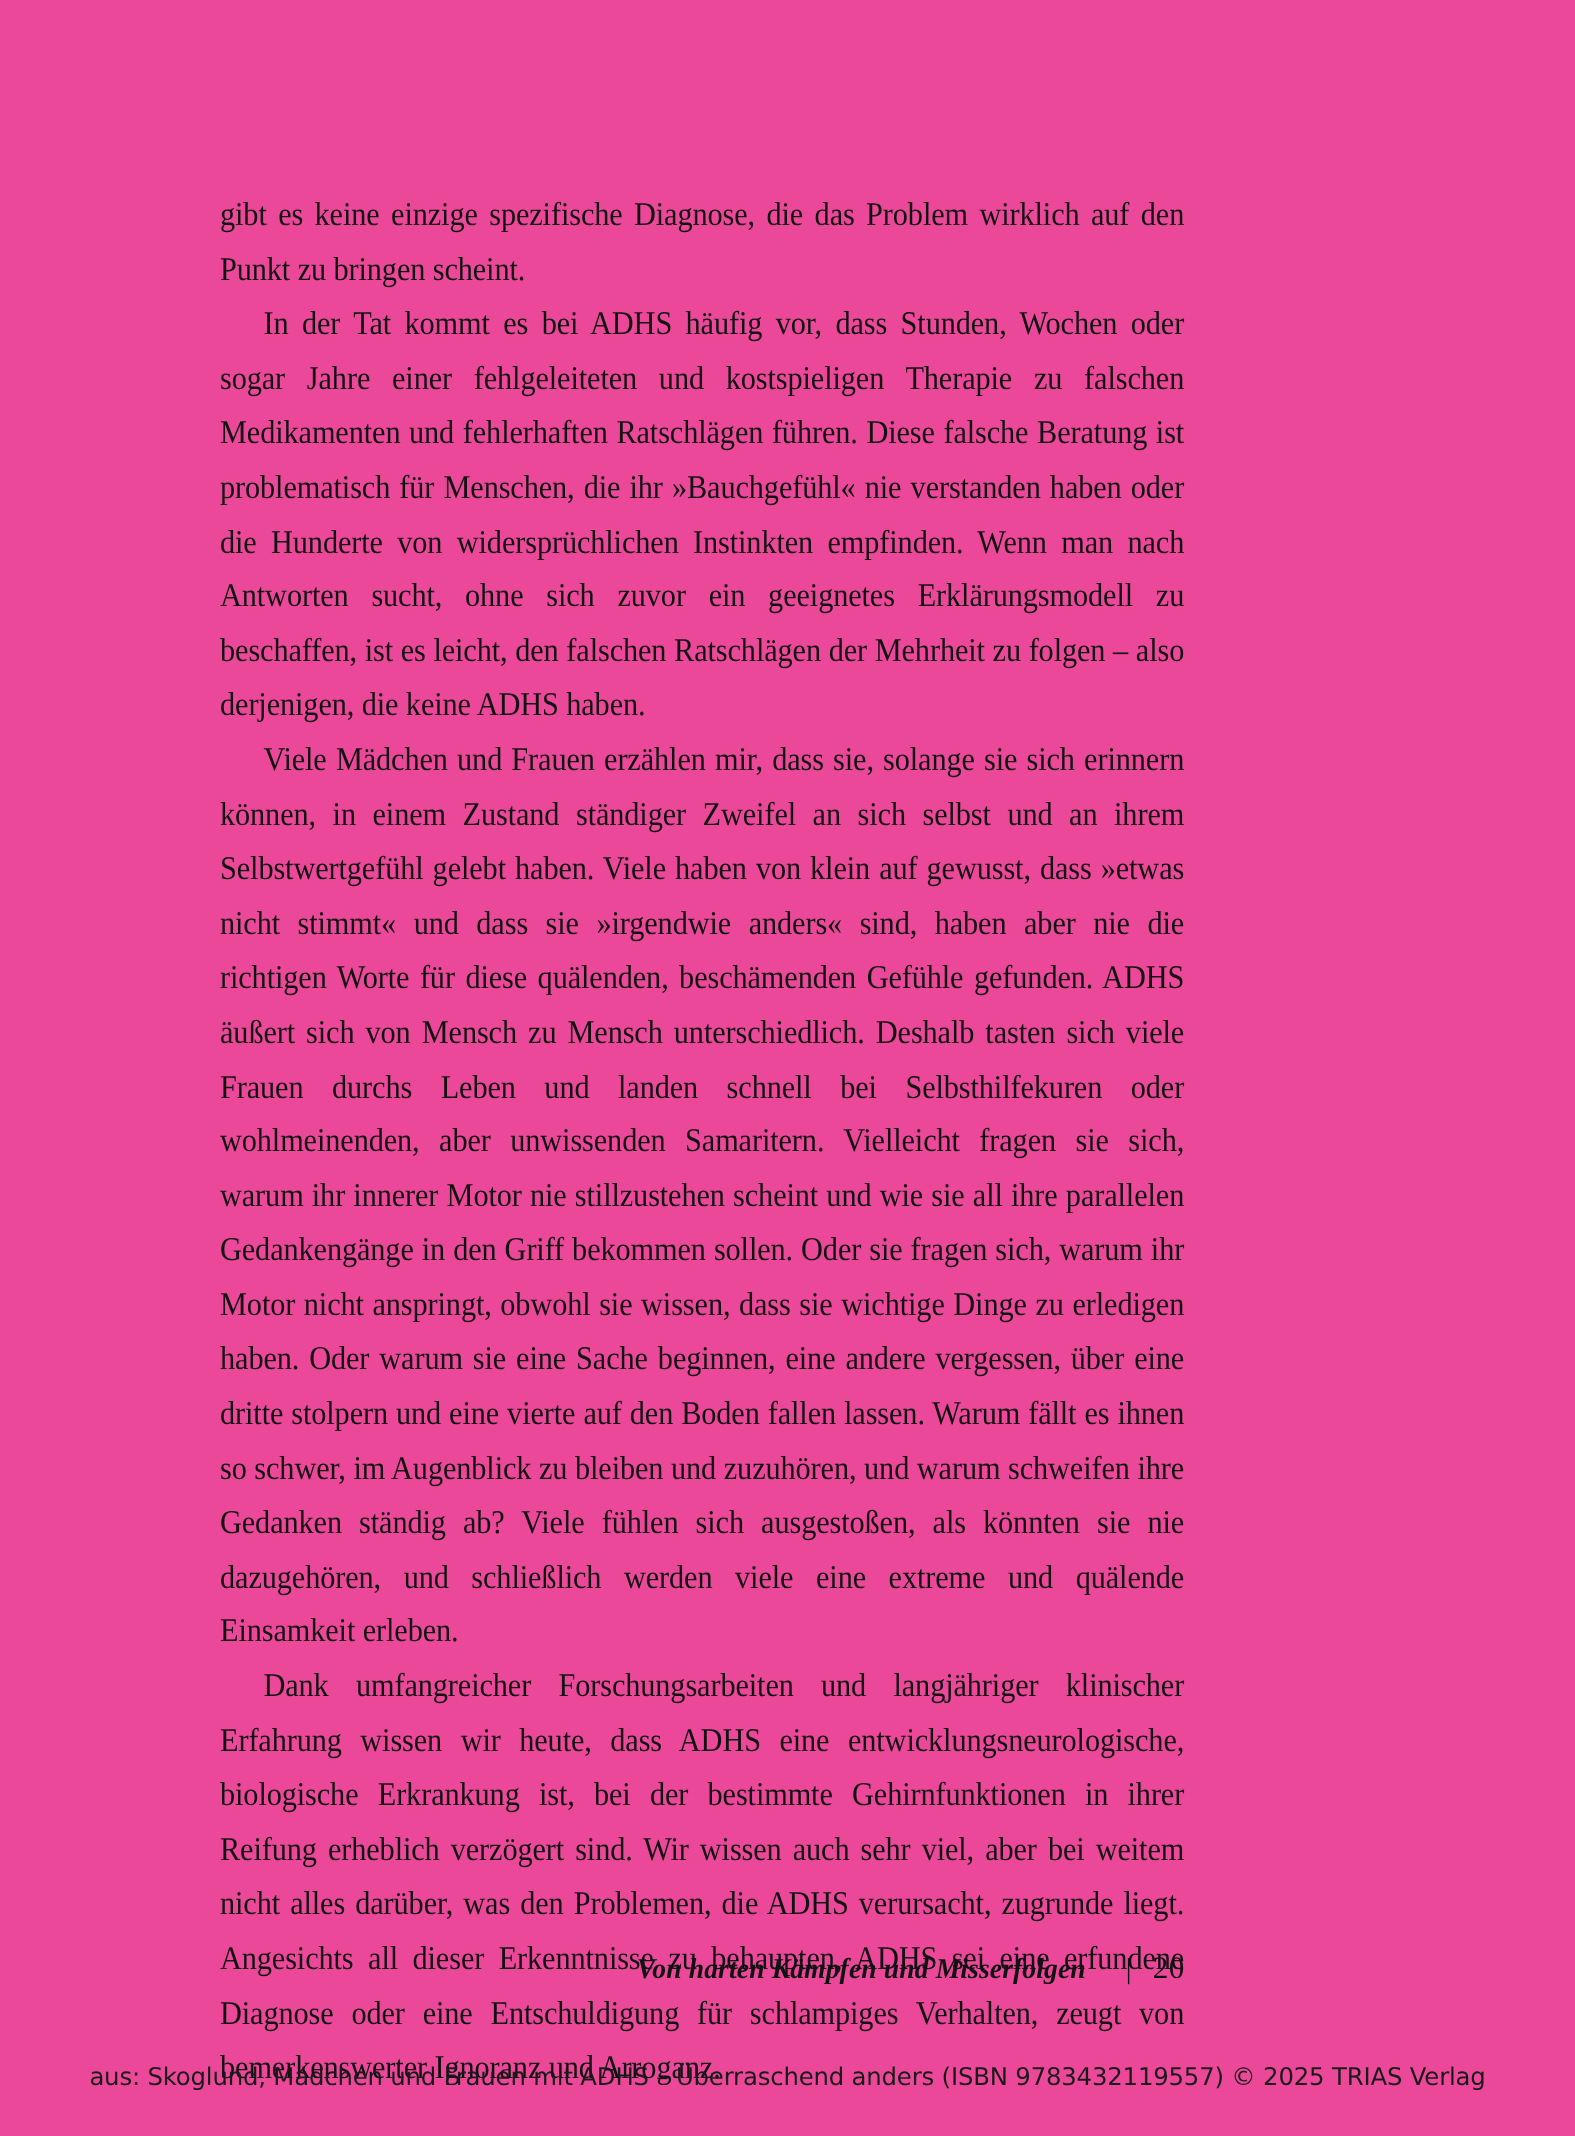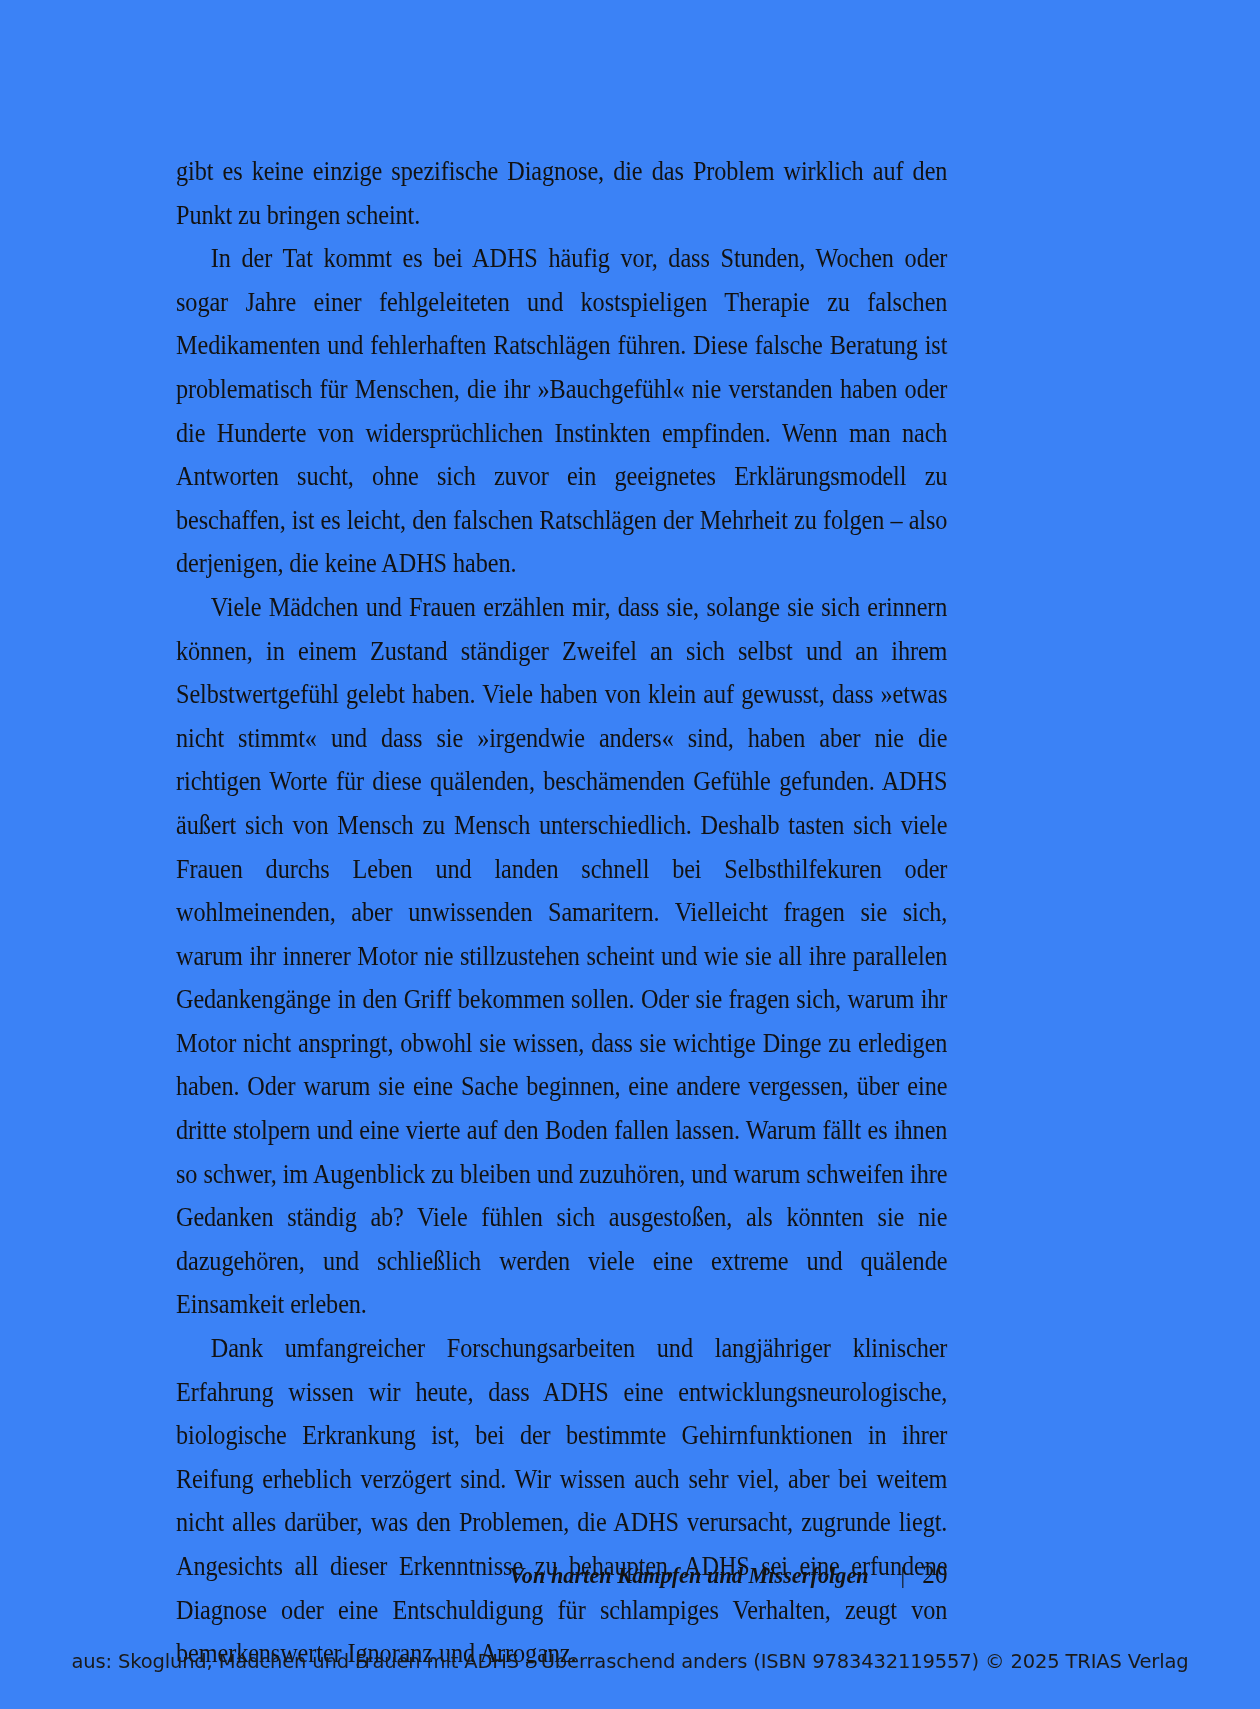--- a/index.html
+++ b/index.html
@@ -6,21 +6,21 @@
   html, body {
     margin: 0;
     padding: 0;
     background: #ffffff;
   }
   .page {
     position: relative;
     width: 1260px;
     height: 1709px;
     margin: 0 auto;
-    background: #3b82f6;
+    background: #ec4899;
     overflow: hidden;
   }
 
   
   .content {
     position: absolute;
     left: 176px;
     top: 150px;
     width: 772px;
   }

